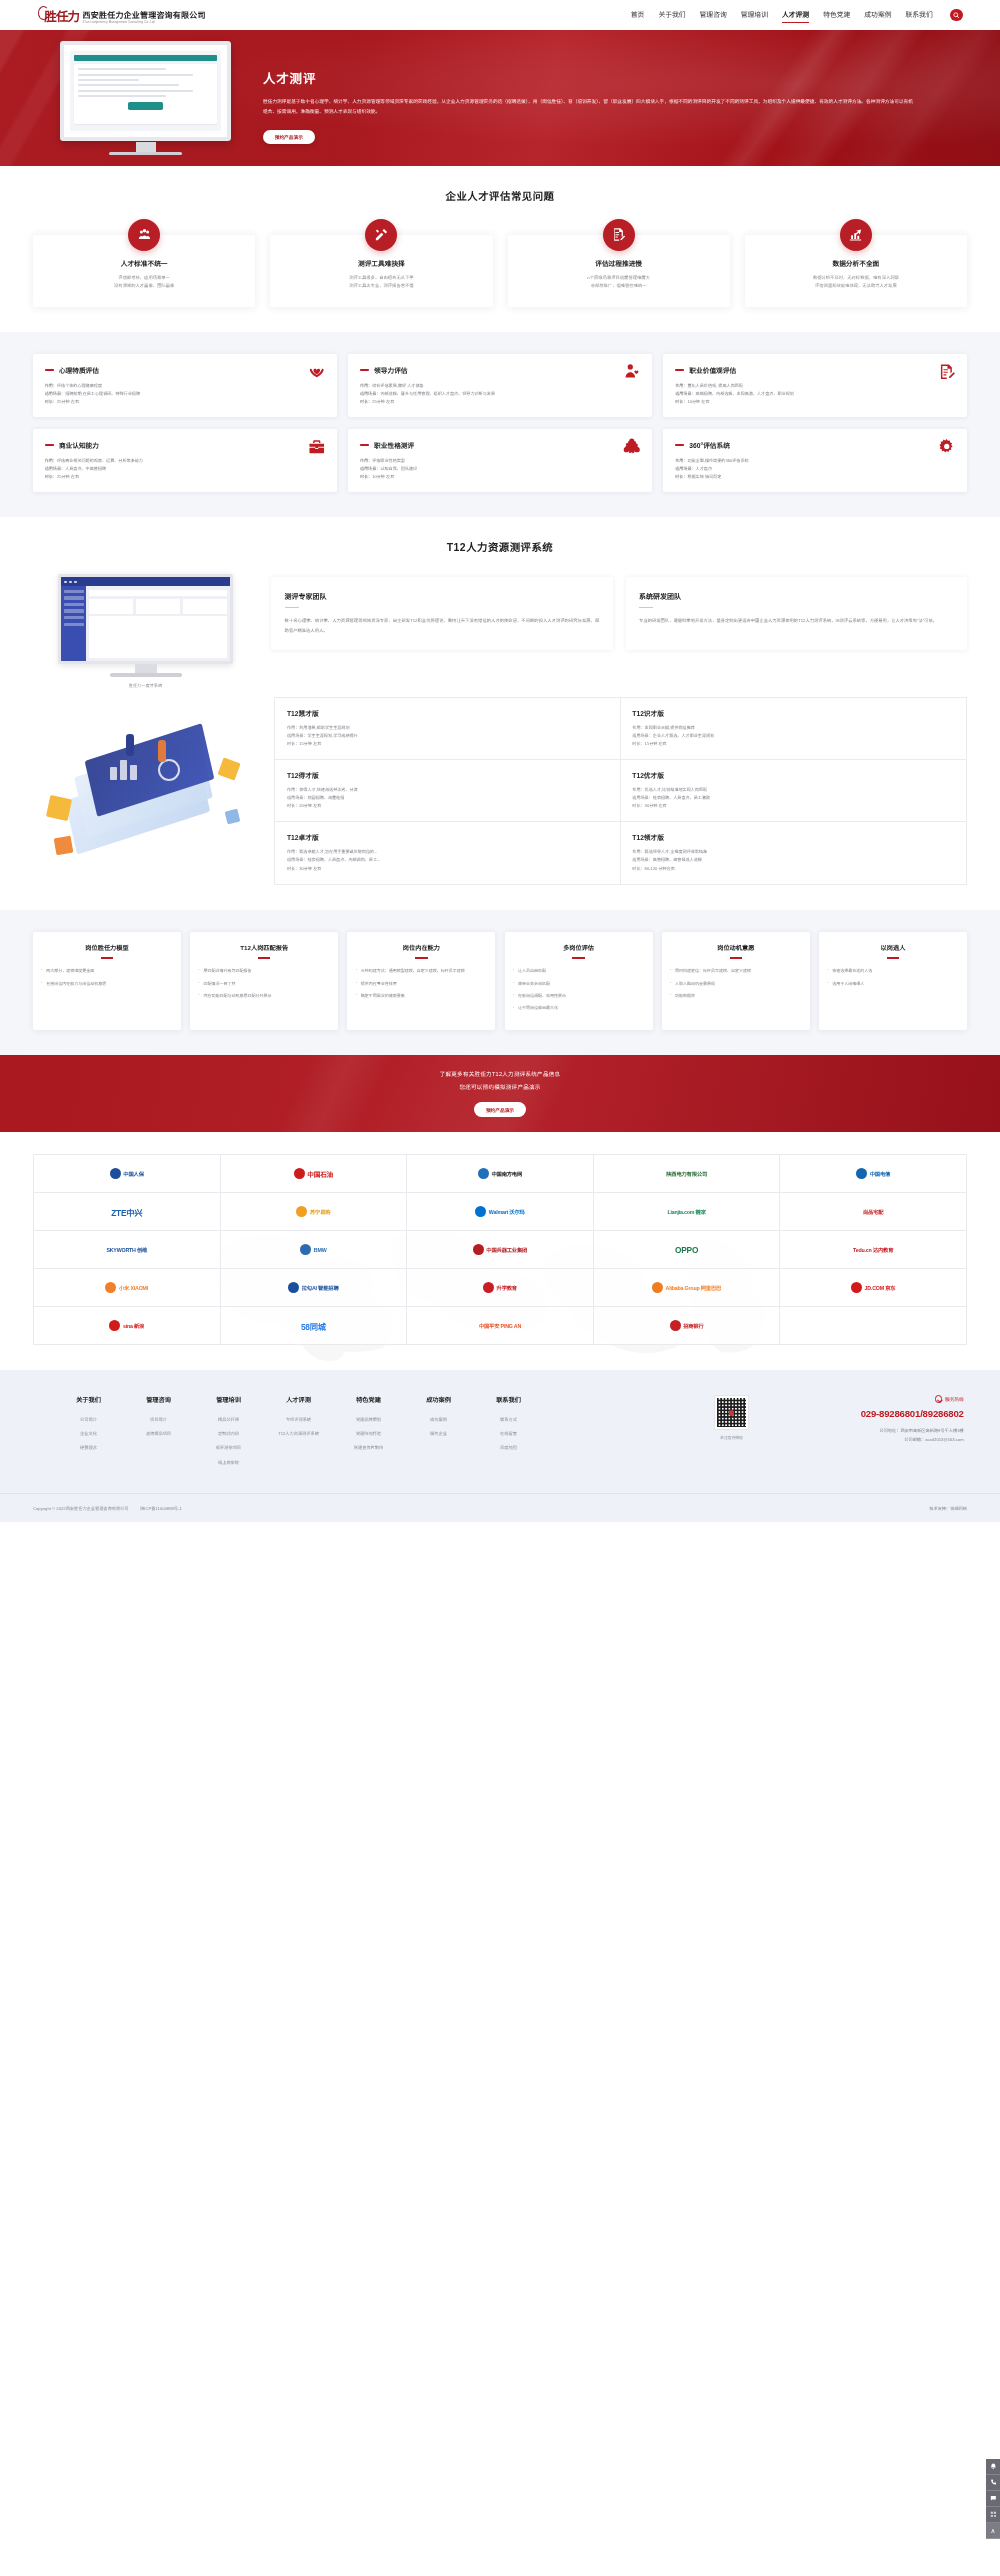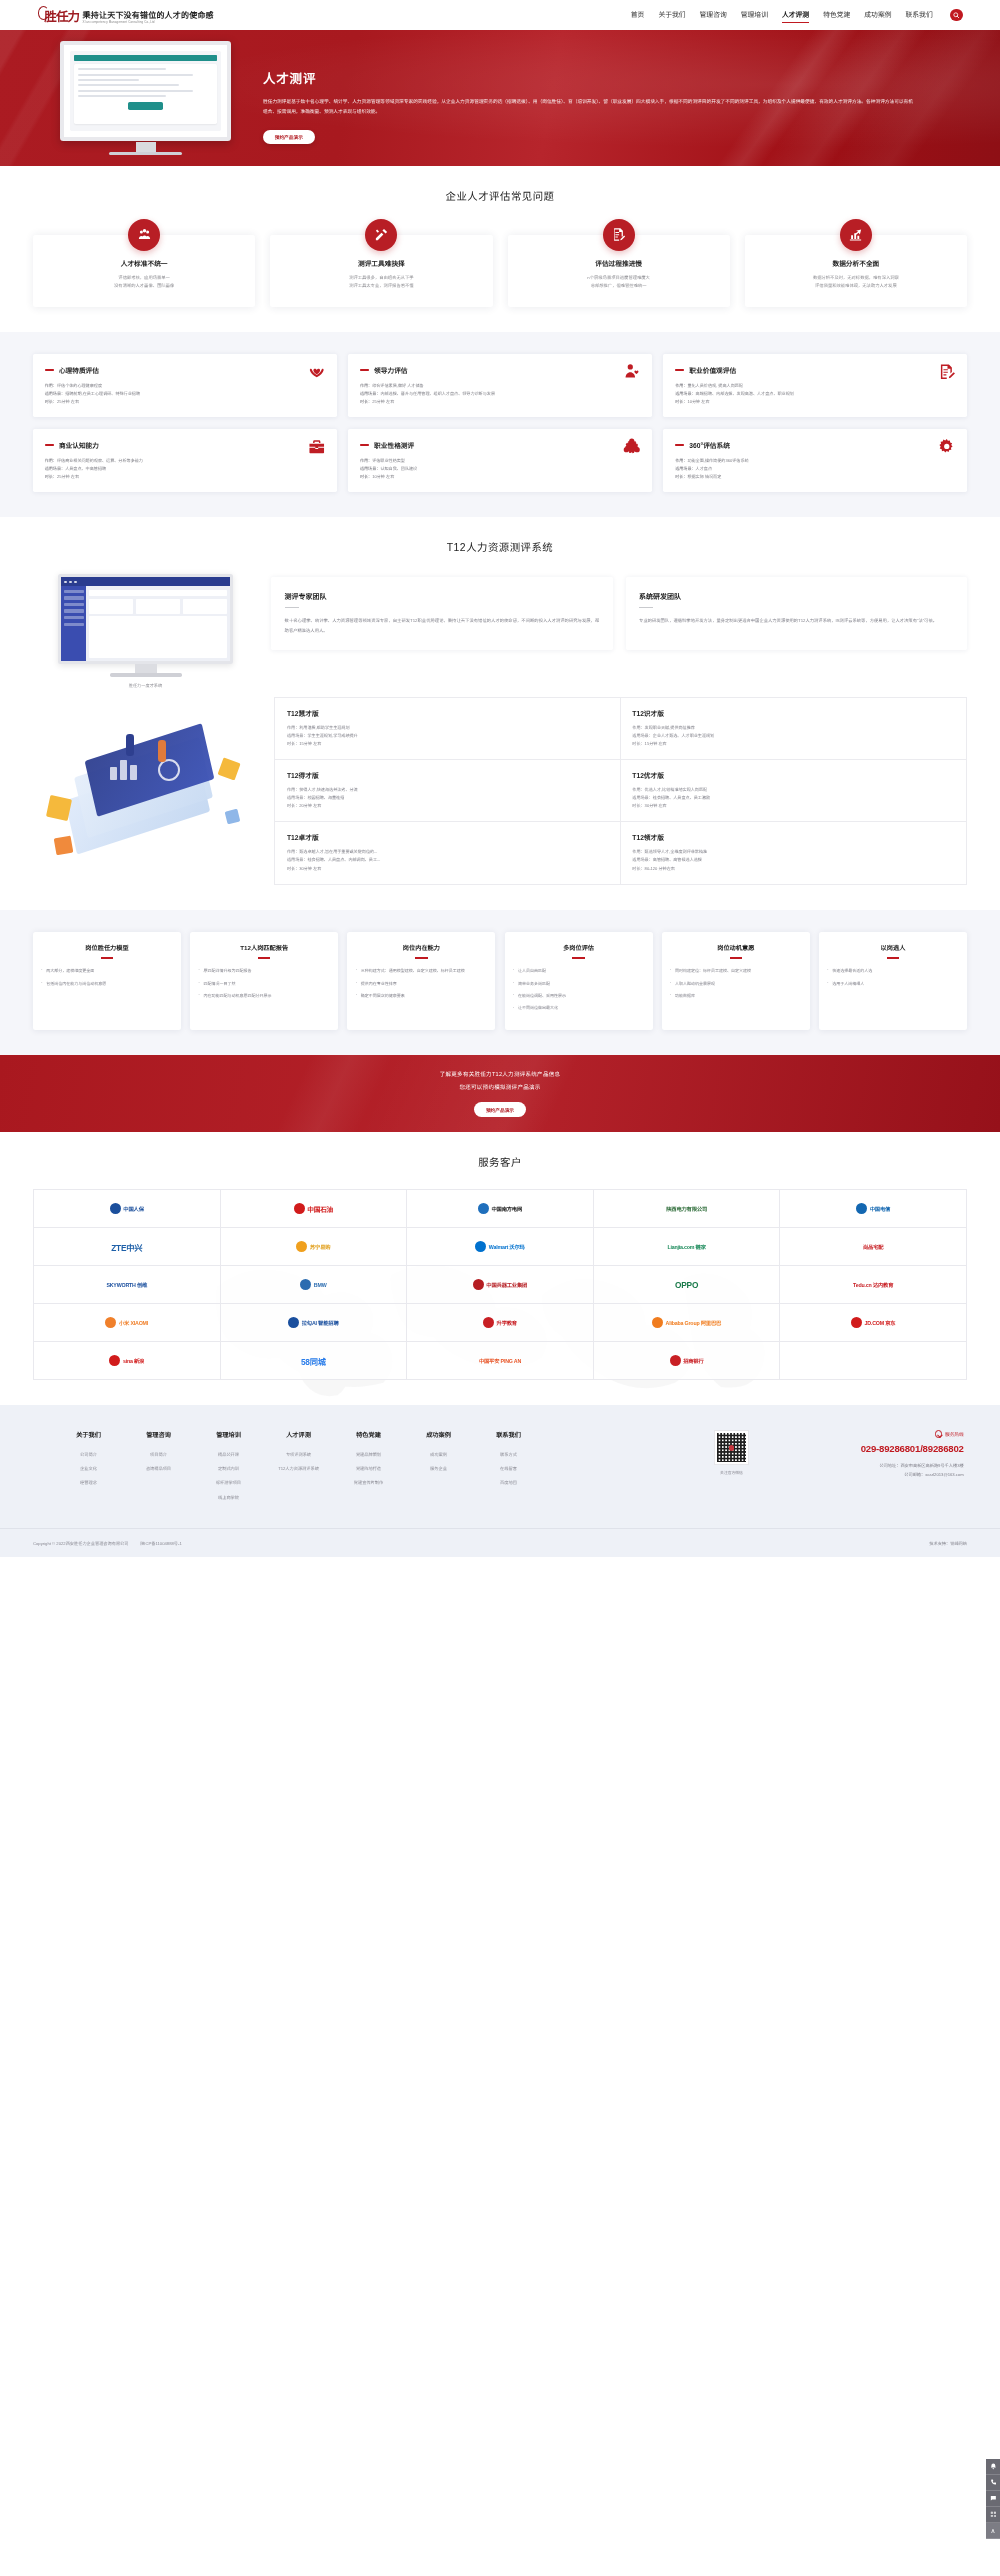--- a/index.html
+++ b/index.html
@@ -78,21 +78,21 @@
   .hero-desc{font-size:4.7px;line-height:2.25;color:rgba(255,255,255,.93);text-align:justify;max-width:650px;}
   .hero-cta{
     display:inline-block;margin-top:11.7px;background:#fff;color:#b01a21;
     font-size:4.7px;padding:4.2px 11.7px;border-radius:9.2px;text-decoration:none;font-weight:bold;
     box-shadow:0 1.7px 5px rgba(0,0,0,.15);cursor:pointer;border:none;
   }
 
   
   .section{padding:22px 0 25px;}
   .sec-title{
-    text-align:center;font-size:10.4px;font-weight:normal;color:#222;
+    text-align:center;font-size:10.4px;font-weight:bold;color:#222;
     letter-spacing:0.5px;margin-bottom:20px;
   }
   .bg-light{background:#f5f6fa;}
   .bg-white{background:#fff;}
 
   
   .prob-row{display:flex;gap:15px;justify-content:center;padding-top:11.7px;}
   .prob-card{
     flex:1;background:#fff;border-radius:2.5px;box-shadow:0 0.8px 8.3px rgba(30,40,80,.09);
     padding:23px 10px 16.7px;text-align:center;position:relative;min-height:63px;
@@ -267,21 +267,21 @@
   .rail-i.top{font-size:6.7px;color:#fff;background:#7c7c84;}
 </style>
 </head>
 <body>
 
 <div class="header">
   <div class="hdr-inner">
     <div class="logo">
       <span class="logo-mark">胜任力</span>
       <span>
-        <span class="logo-sub">秉持让天下没有错位的人才的使命感</span>
+        <span class="logo-sub">西安胜任力企业管理咨询有限公司</span>
         <span class="logo-en">Xi'an competency Management Consulting Co.,Ltd</span>
       </span>
     </div>
     <nav class="nav">
       <a href="#">首页</a>
       <a href="#">关于我们</a>
       <a href="#">管理咨询</a>
       <a href="#">管理培训</a>
       <a href="#" class="active">人才评测</a>
       <a href="#">特色党建</a>
@@ -656,21 +656,20 @@
   </div>
 </section>
 
 <section class="cta-band">
   <div class="cta-l1">了解更多有关胜任力T12人力测评系统产品信息</div>
   <div class="cta-l2">您还可以预约模拟测评产品演示</div>
   <button class="cta-btn">预约产品演示</button>
 </section>
 
 <section class="clients">
-  <h2 class="sec-title">服务客户</h2>
   <div class="wrap" style="position:relative;">
     <svg class="cl-map" viewBox="0 0 760 210">
       <path fill="#999" d="M40 60q30-25 70-20t60 30q25-10 45 5t10 40q20 5 25 25t-10 35q-35 10-70 0t-55-30q-30 5-55-15T40 60z
         M250 45q40-20 80-5t45 45q30-5 50 15t5 45q-30 20-70 10t-60-35q-35 0-45-35t-5-40z
         M430 70q35-30 80-15t45 50q35 0 50 25t-15 45q-40 15-80-5t-55-50q-25-15-25-50z
         M600 50q30-15 60 5t20 55q25 15 15 45t-50 25q-30-25-35-60t-10-70z
         M150 140q25-5 40 15t-5 35q-25 5-40-15t5-35z"></path>
     </svg>
     <div class="cl-grid">
       <div class="cl-cell">

